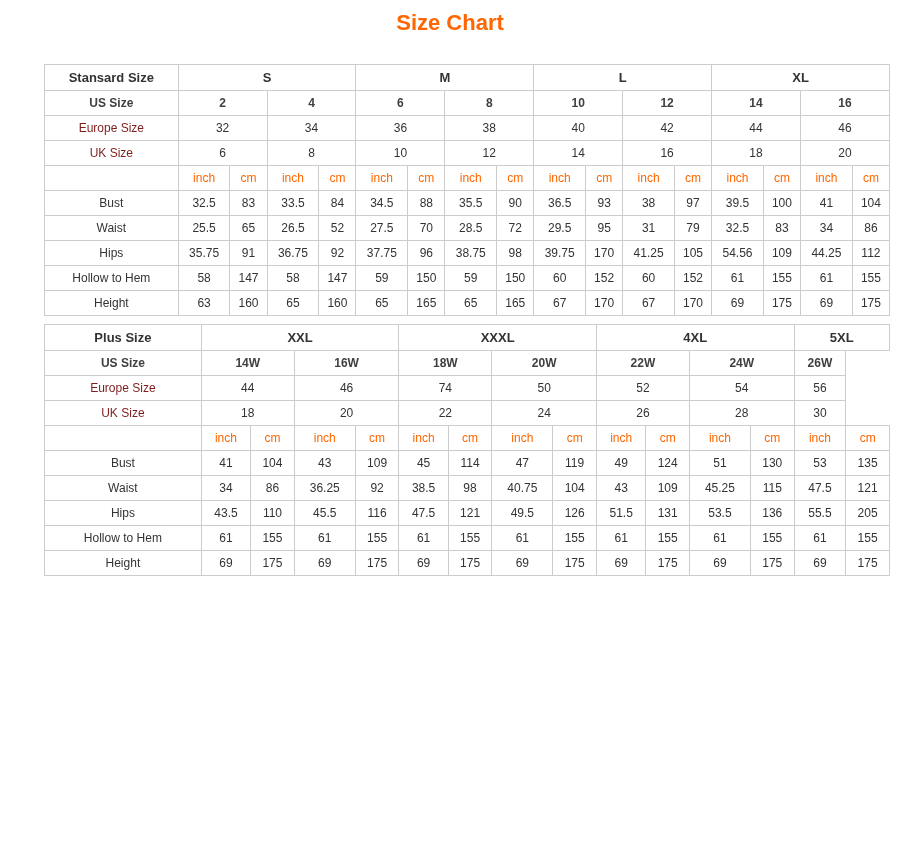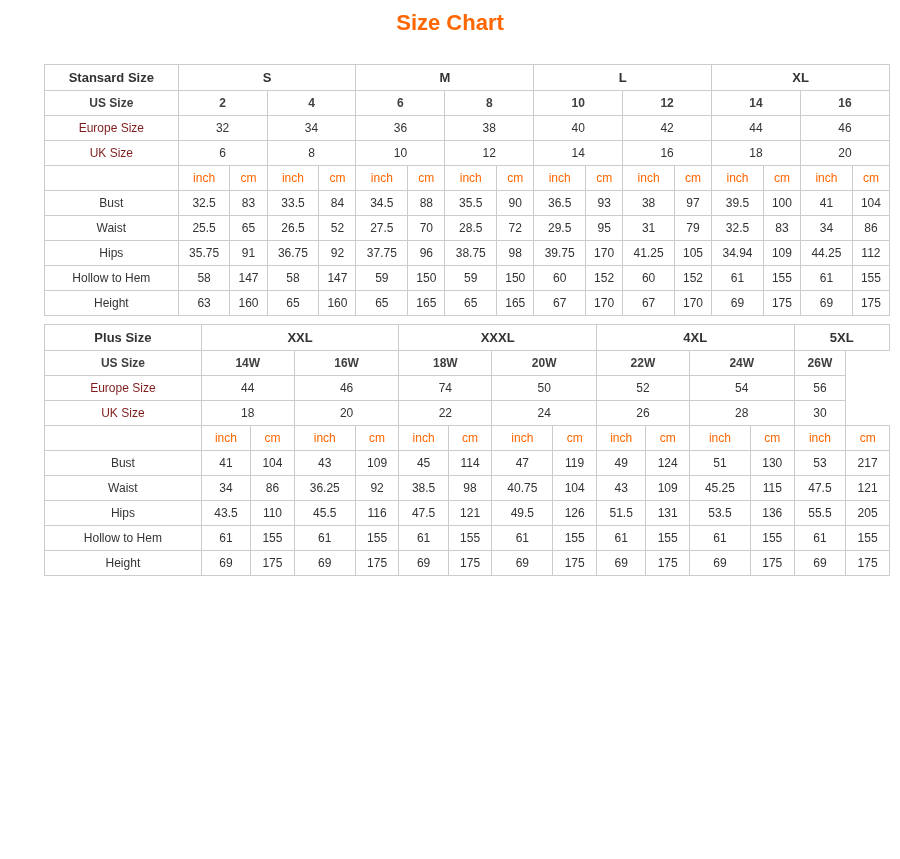--- a/index.html
+++ b/index.html
@@ -174,21 +174,21 @@
         <td>36.75</td>
         <td>92</td>
         <td>37.75</td>
         <td>96</td>
         <td>38.75</td>
         <td>98</td>
         <td>39.75</td>
         <td>170</td>
         <td>41.25</td>
         <td>105</td>
-        <td>34.94</td>
+        <td>54.56</td>
         <td>109</td>
         <td>44.25</td>
         <td>112</td>
       </tr>
 
       <tr class="data-row">
         <td class="label-col first-col">Hollow to Hem</td>
         <td>58</td>
         <td>147</td>
         <td>58</td>
@@ -298,21 +298,21 @@
         <td>109</td>
         <td>45</td>
         <td>114</td>
         <td>47</td>
         <td>119</td>
         <td>49</td>
         <td>124</td>
         <td>51</td>
         <td>130</td>
         <td>53</td>
-        <td>217</td>
+        <td>135</td>
       </tr>
 
       <tr class="data-row">
         <td class="label-col first-col">Waist</td>
         <td>34</td>
         <td>86</td>
         <td>36.25</td>
         <td>92</td>
         <td>38.5</td>
         <td>98</td>

